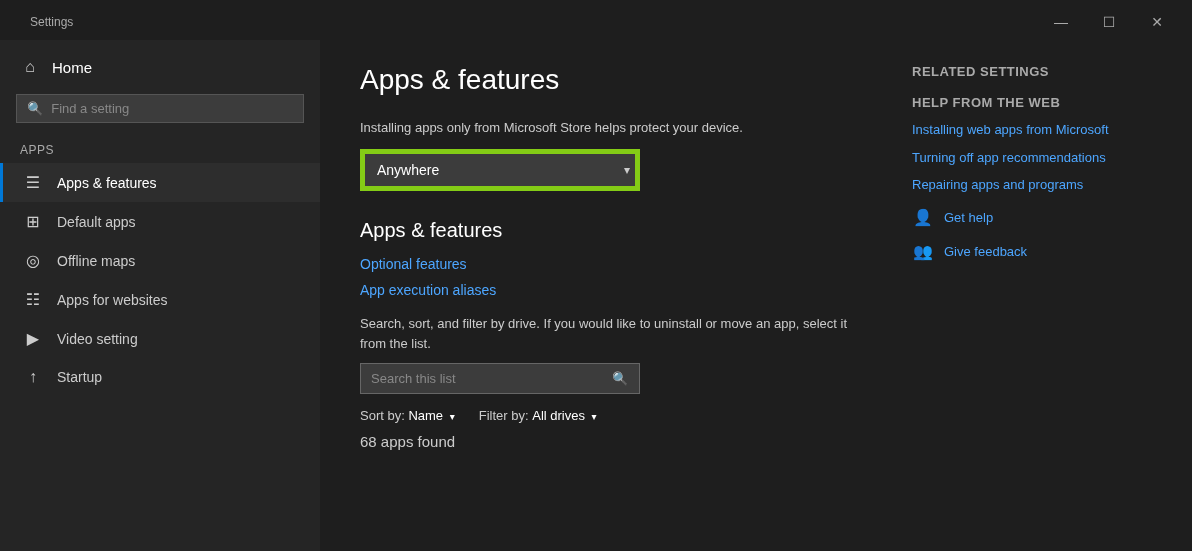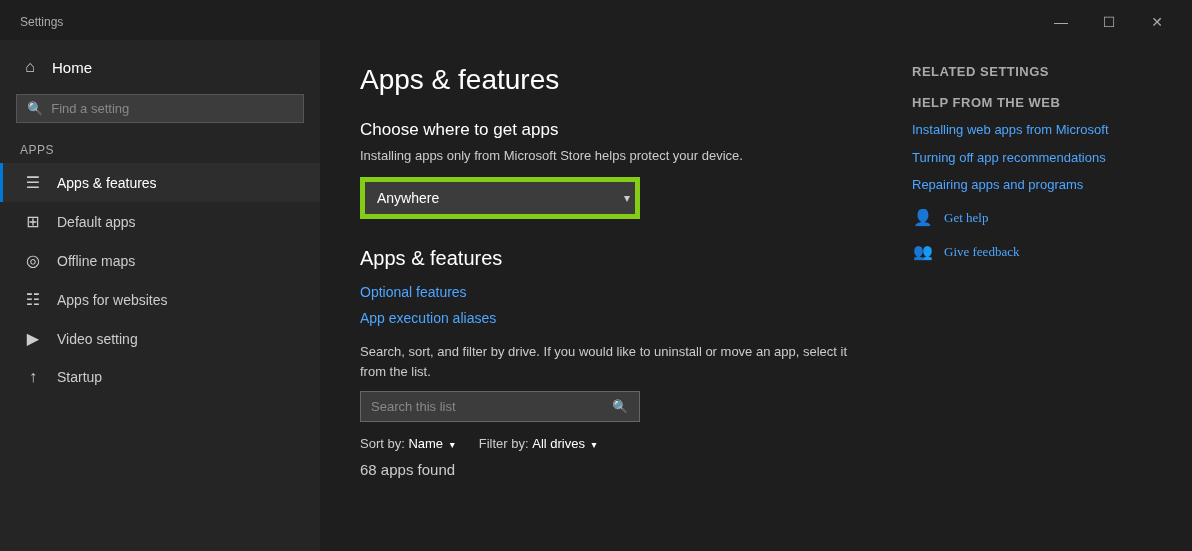--- a/index.html
+++ b/index.html
@@ -14,21 +14,21 @@
       display: flex;
       flex-direction: column;
     }
 
     
     .titlebar {
       display: flex;
       align-items: center;
       justify-content: space-between;
       background: #1e1e1e;
-      padding: 8px 12px 4px 20px;
+      padding: 8px 12px 4px 30px;
       flex-shrink: 0;
     }
     .titlebar-title {
       font-size: 12px;
       color: #aaa;
     }
     .titlebar-controls {
       display: flex;
       gap: 2px;
     }
@@ -316,21 +316,20 @@
       display: flex;
       align-items: center;
       justify-content: center;
       font-size: 16px;
       color: #ccc;
     }
     .action-label {
       color: #4da6ff;
       font-size: 13px;
       cursor: pointer;
-      font-family: Liberation Serif, serif;
     }
   </style>
 </head>
 <body>
 
 <div class="titlebar">
   <span class="titlebar-title">Settings</span>
   <div class="titlebar-controls">
     <button class="titlebar-btn">—</button>
     <button class="titlebar-btn">☐</button>
@@ -374,21 +373,20 @@
     <div class="sidebar-item">
       <span class="sidebar-icon">↑</span>
       <span>Startup</span>
     </div>
   </div>
 
   <div class="content">
     <div class="content-main">
       <h1 class="page-title">Apps &amp; features</h1>
 
-      <div class="section-subtitle">Choose where to get apps</div>
       <div class="section-desc">Installing apps only from Microsoft Store helps protect your device.</div>
 
       <div class="dropdown-wrapper">
         <select class="dropdown">
           <option>Anywhere</option>
           <option>Microsoft Store only</option>
           <option>Anywhere, but warn me</option>
         </select>
         <span class="dropdown-arrow">▾</span>
       </div>

